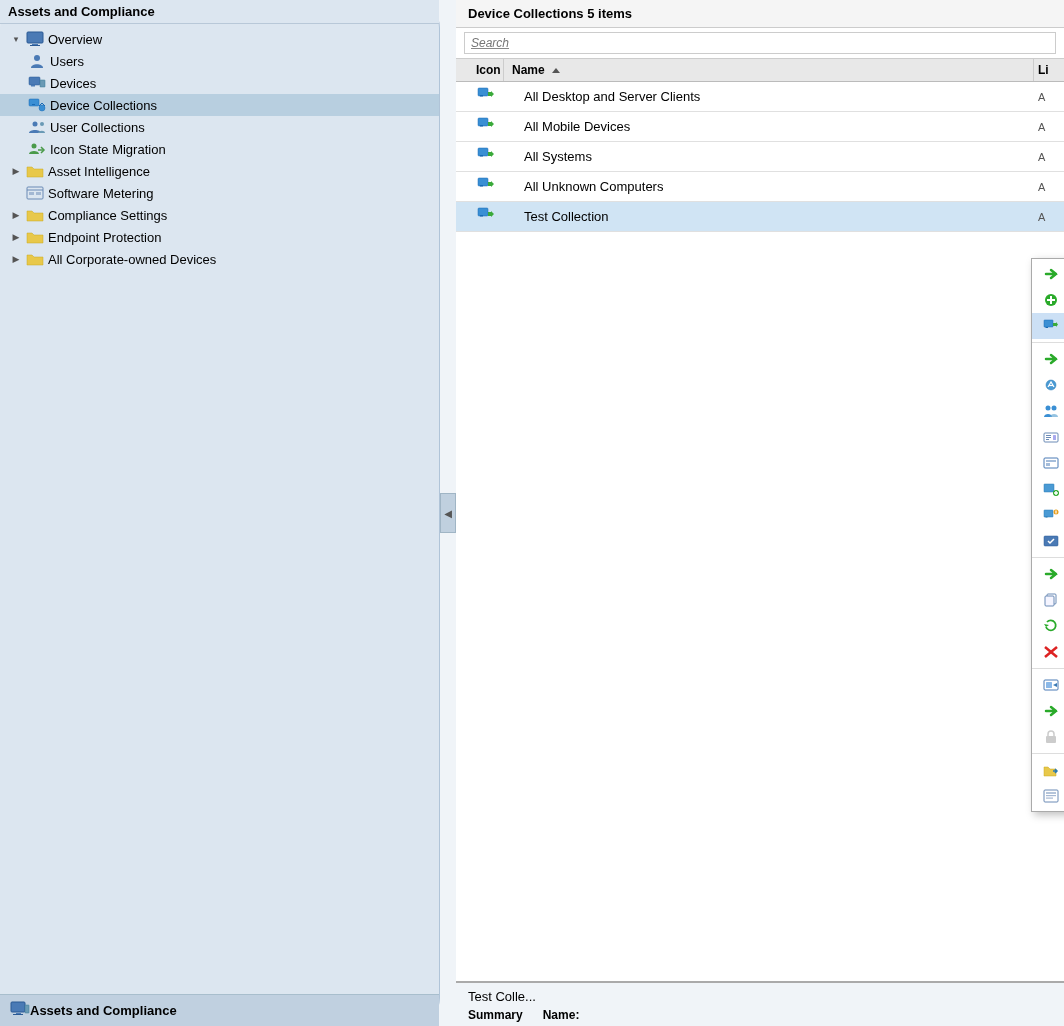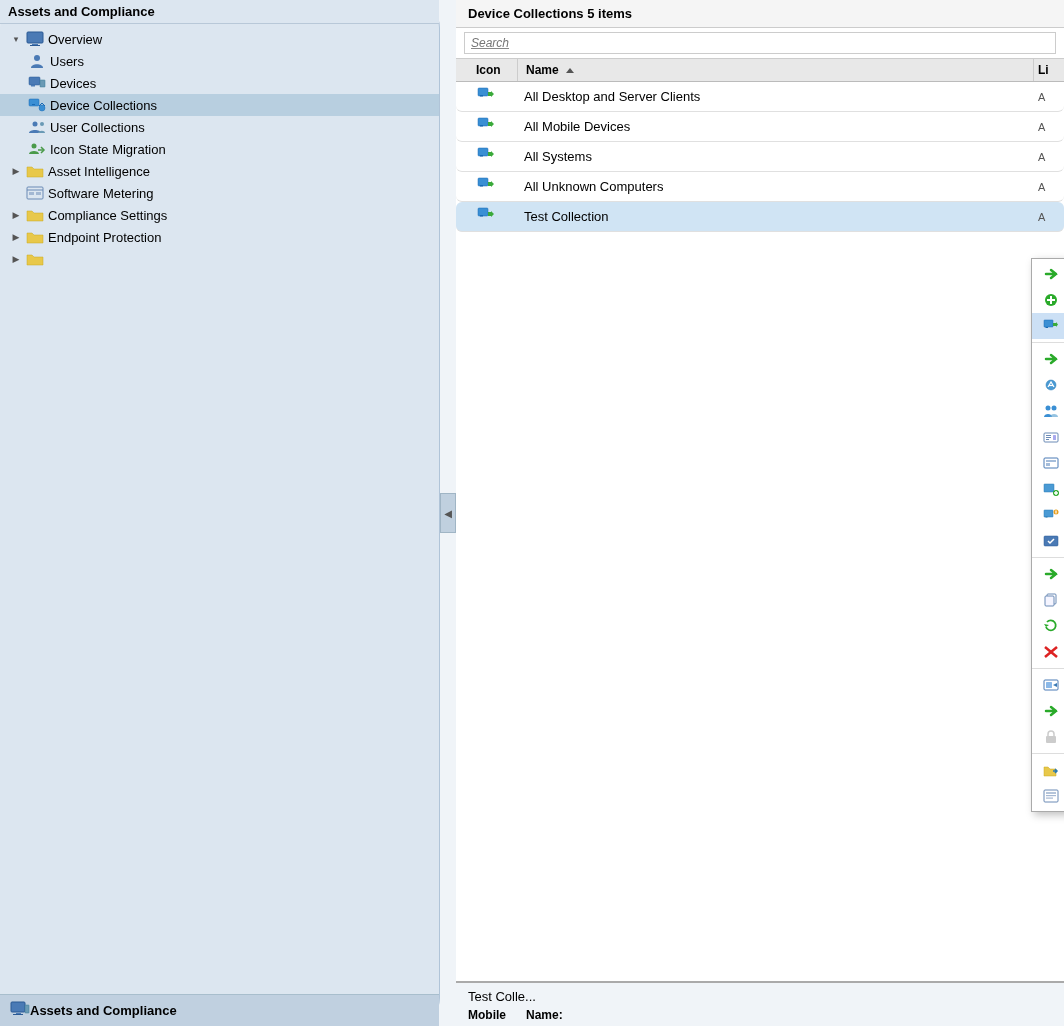--- a/index.html
+++ b/index.html
@@ -128,21 +128,21 @@
 
     .table-header {
       display: flex;
       background: #e8e8e8;
       border-bottom: 1px solid #bbb;
       font-weight: bold;
       font-size: 12px;
     }
 
     .table-header .col-icon {
-      width: 62px;
+      width: 48px;
       padding: 4px 20px;
       border-right: 1px solid #ccc;
       text-align: center;
     }
 
     .table-header .col-name {
       flex: 1;
       padding: 4px 8px;
       border-right: 1px solid #ccc;
     }
@@ -162,21 +162,20 @@
       margin-left: 4px;
       vertical-align: middle;
     }
 
     .table-row {
       display: flex;
       align-items: center;
       border-bottom: 1px solid #e0e0e0;
       padding: 3px 0;
       cursor: pointer;
-      border-radius: 6px;
     }
 
     .table-row.selected {
       background: #d0e4f4;
     }
 
     .table-row .col-icon {
       width: 60px;
       padding: 2px 8px;
       text-align: center;
@@ -399,20 +398,21 @@
         <span class="item-label">Endpoint Protection</span>
       </div>
 
       <div class="sidebar-item overview-item">
         <span class="expand-arrow">▶</span>
         <span class="item-icon">
           <svg class="svg-icon" viewBox="0 0 18 16">
             <path d="M1 4 L1 14 L17 14 L17 6 L8 6 L6 4 Z" fill="#e8c84a" stroke="#c8a820" stroke-width="0.5"></path>
           </svg>
         </span>
+        <span class="item-label">All Corporate-owned Devices</span>
       </div>
 
     </div>
 
     <div class="sidebar-bottom">
       <span class="item-icon">
         <svg width="20" height="16" viewBox="0 0 20 16">
           <rect x="1" y="1" width="14" height="10" rx="1" fill="#4a7ab5" stroke="#2a5a95" stroke-width="1"></rect>
           <rect x="6" y="12" width="5" height="2" fill="#4a7ab5"></rect>
           <rect x="3" y="13" width="10" height="1" fill="#2a5a95"></rect>
@@ -500,21 +500,21 @@
           </svg>
         </div>
         <div class="col-name">Test Collection</div>
         <div class="col-li">A</div>
       </div>
     </div>
 
     <div style="position:absolute; bottom:0; left:0; right:0; border-top:2px solid #aaa; background:#f0f4f8; padding:6px 12px 4px 12px;">
       <div style="font-weight:normal; font-size:13px; margin-bottom:4px;">Test Colle...</div>
       <div style="display:flex; gap:20px; font-size:12px;">
-        <span style="font-weight:bold;">Mobile</span>
+        <span style="font-weight:bold;">Summary</span>
         <span style="font-weight:bold;">Name:</span>
       </div>
     </div>
 
     <div class="context-menu">
 
       <div class="ctx-item">
         <span class="ctx-icon">
           <svg width="16" height="14" viewBox="0 0 16 14">
             <path d="M3 7 L13 7 M8 3 L13 7 L8 11" stroke="#2aaa2a" stroke-width="2.5" fill="none" stroke-linecap="round"></path>

